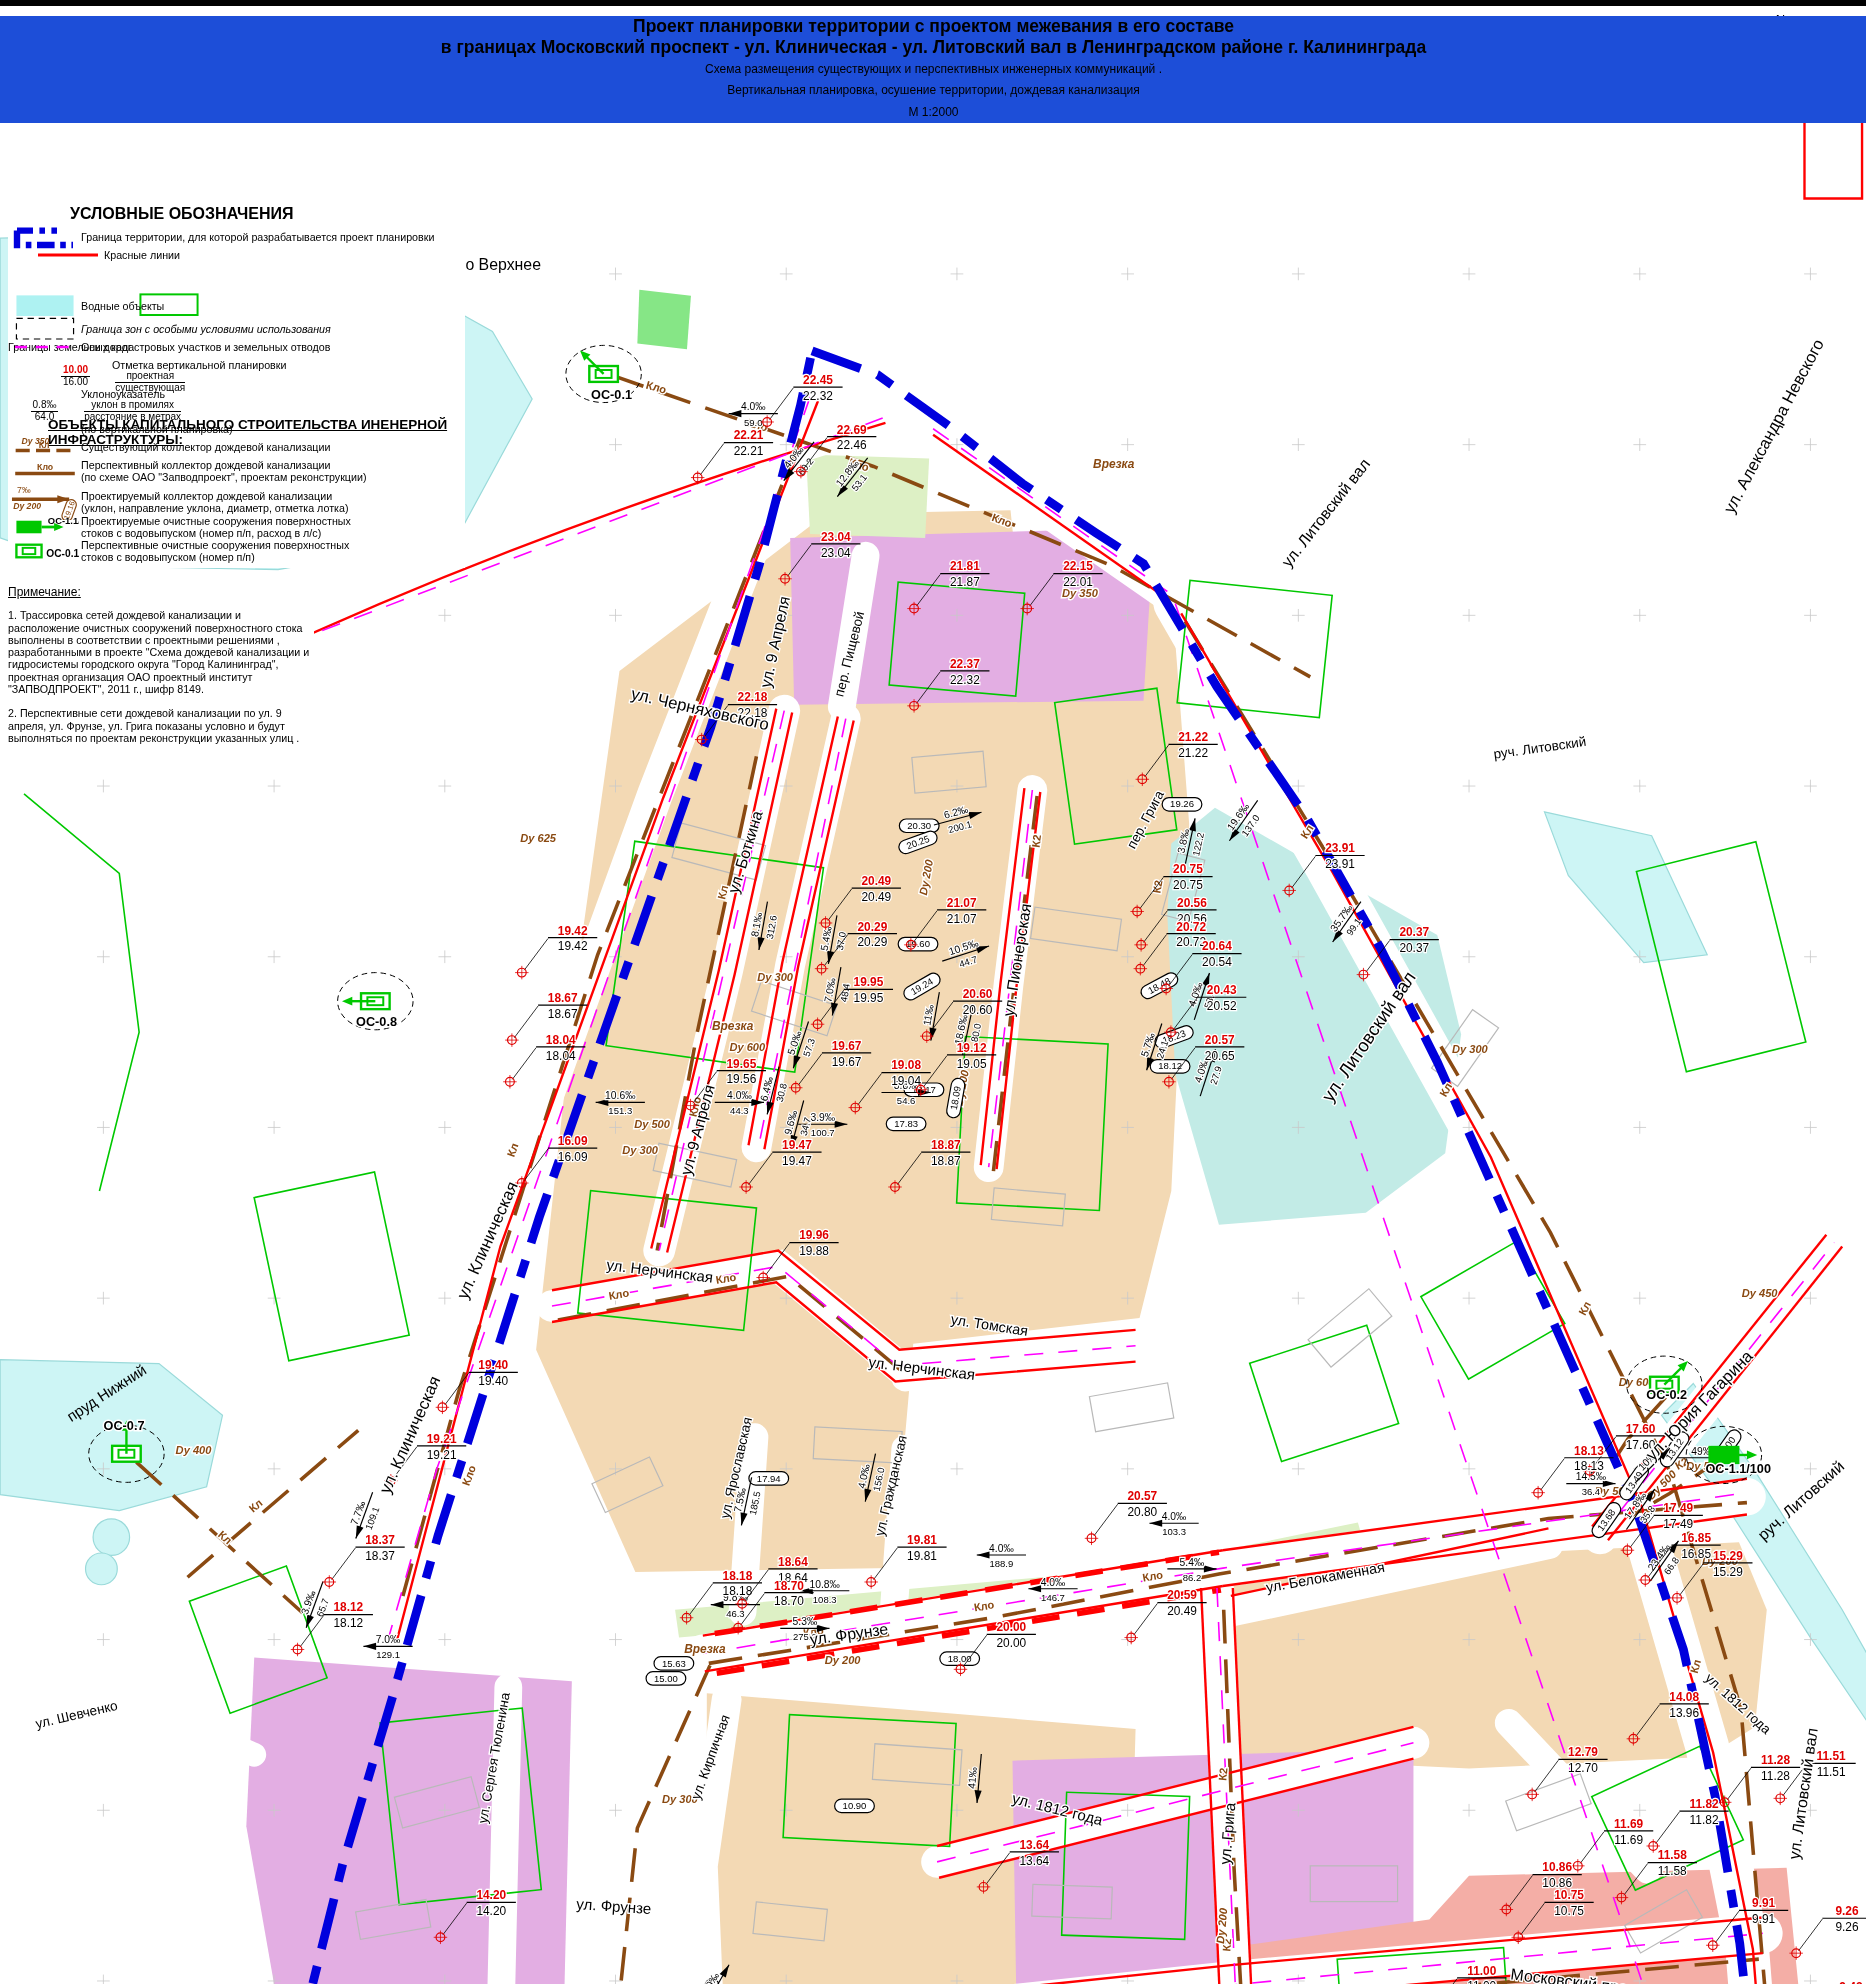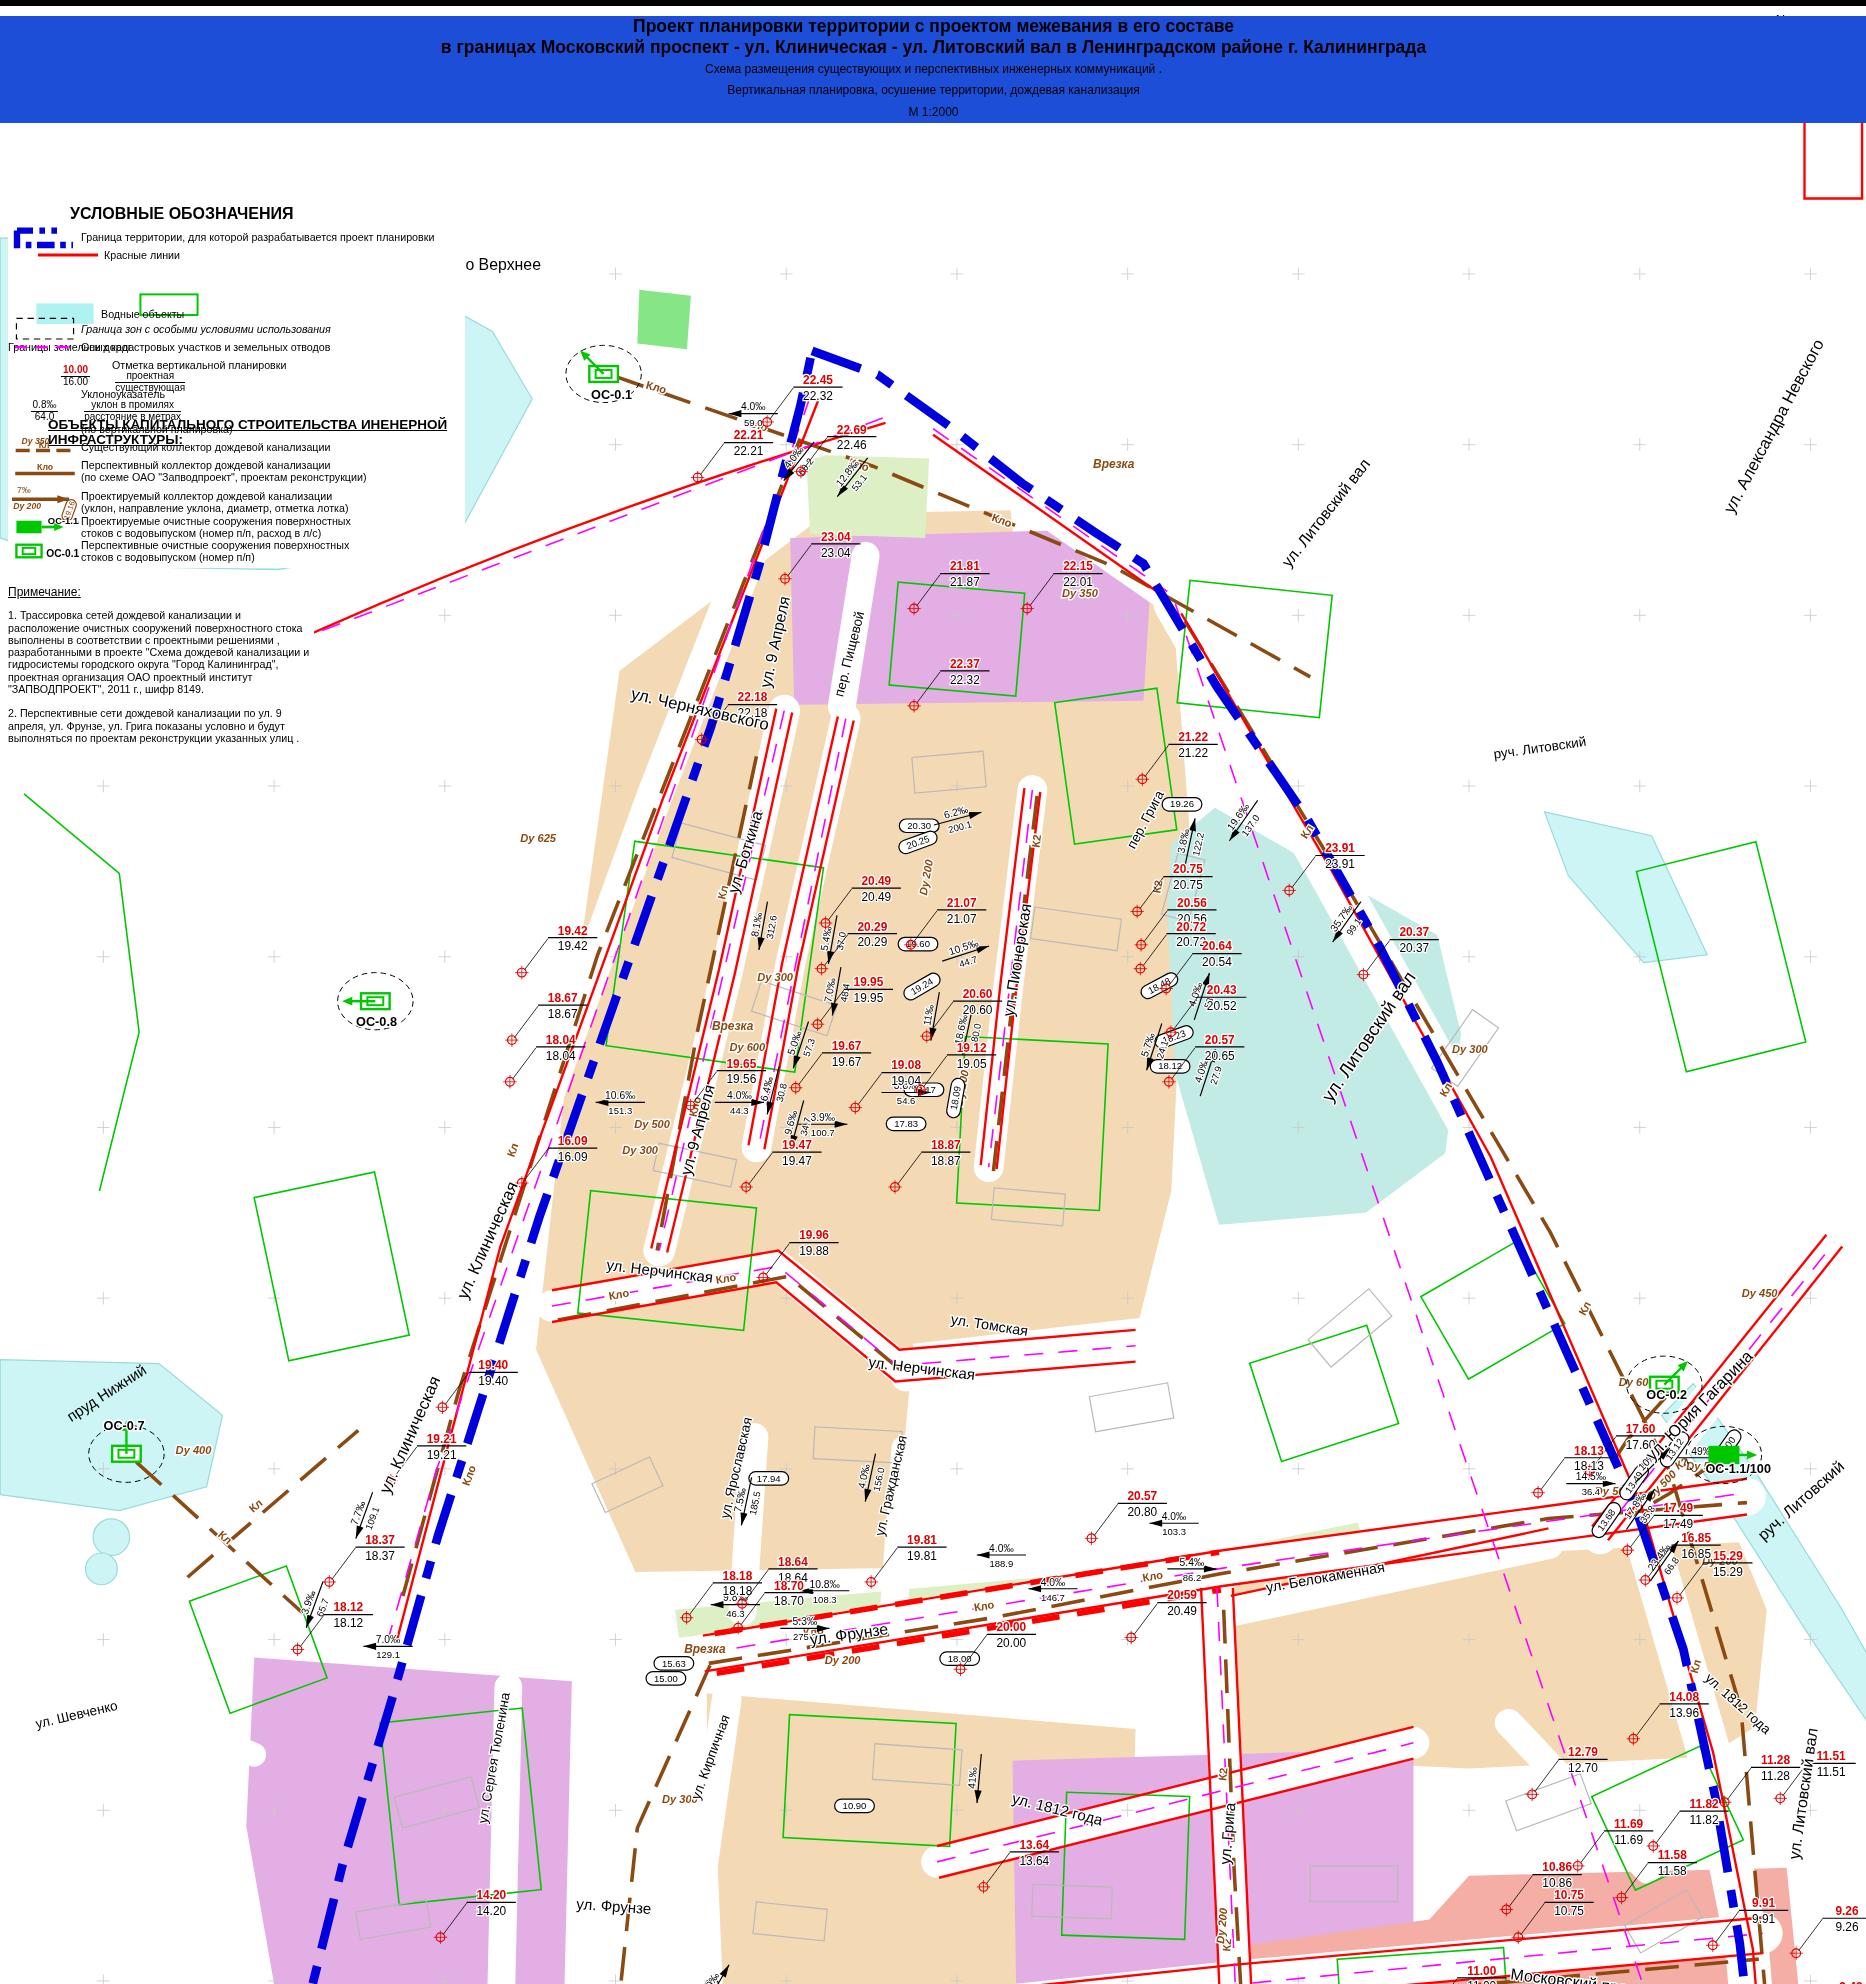--- a/index.html
+++ b/index.html
@@ -1703,21 +1703,21 @@
 
     <div class="leg-row" style="top:71px;flex-direction:column;">
         <div class="leg-ic">
       <svg width="64" height="25.4" viewBox="0 0 160 64">
             <rect x="8" y="6" width="144" height="52" fill="none" stroke="#00c800" stroke-width="5"></rect>
           </svg>
         </div>
       <div class="leg-tx">Границы земельных кадастровых участков и земельных отводов</div>
       </div>
 
-    <div class="leg-row" style="top:104px;padding-left:20px;">
+    <div class="leg-row" style="top:96px;">
         <div class="leg-ic">
       <svg width="64" height="25.4" viewBox="0 0 160 64">
             <rect x="8" y="6" width="144" height="52" fill="#aef2f2"></rect>
           </svg>
         </div>
       <div class="leg-tx">Водные объекты</div>
       </div>
 
     <div class="leg-row" style="top:119px;font-style:italic;">
         <div class="leg-ic">

